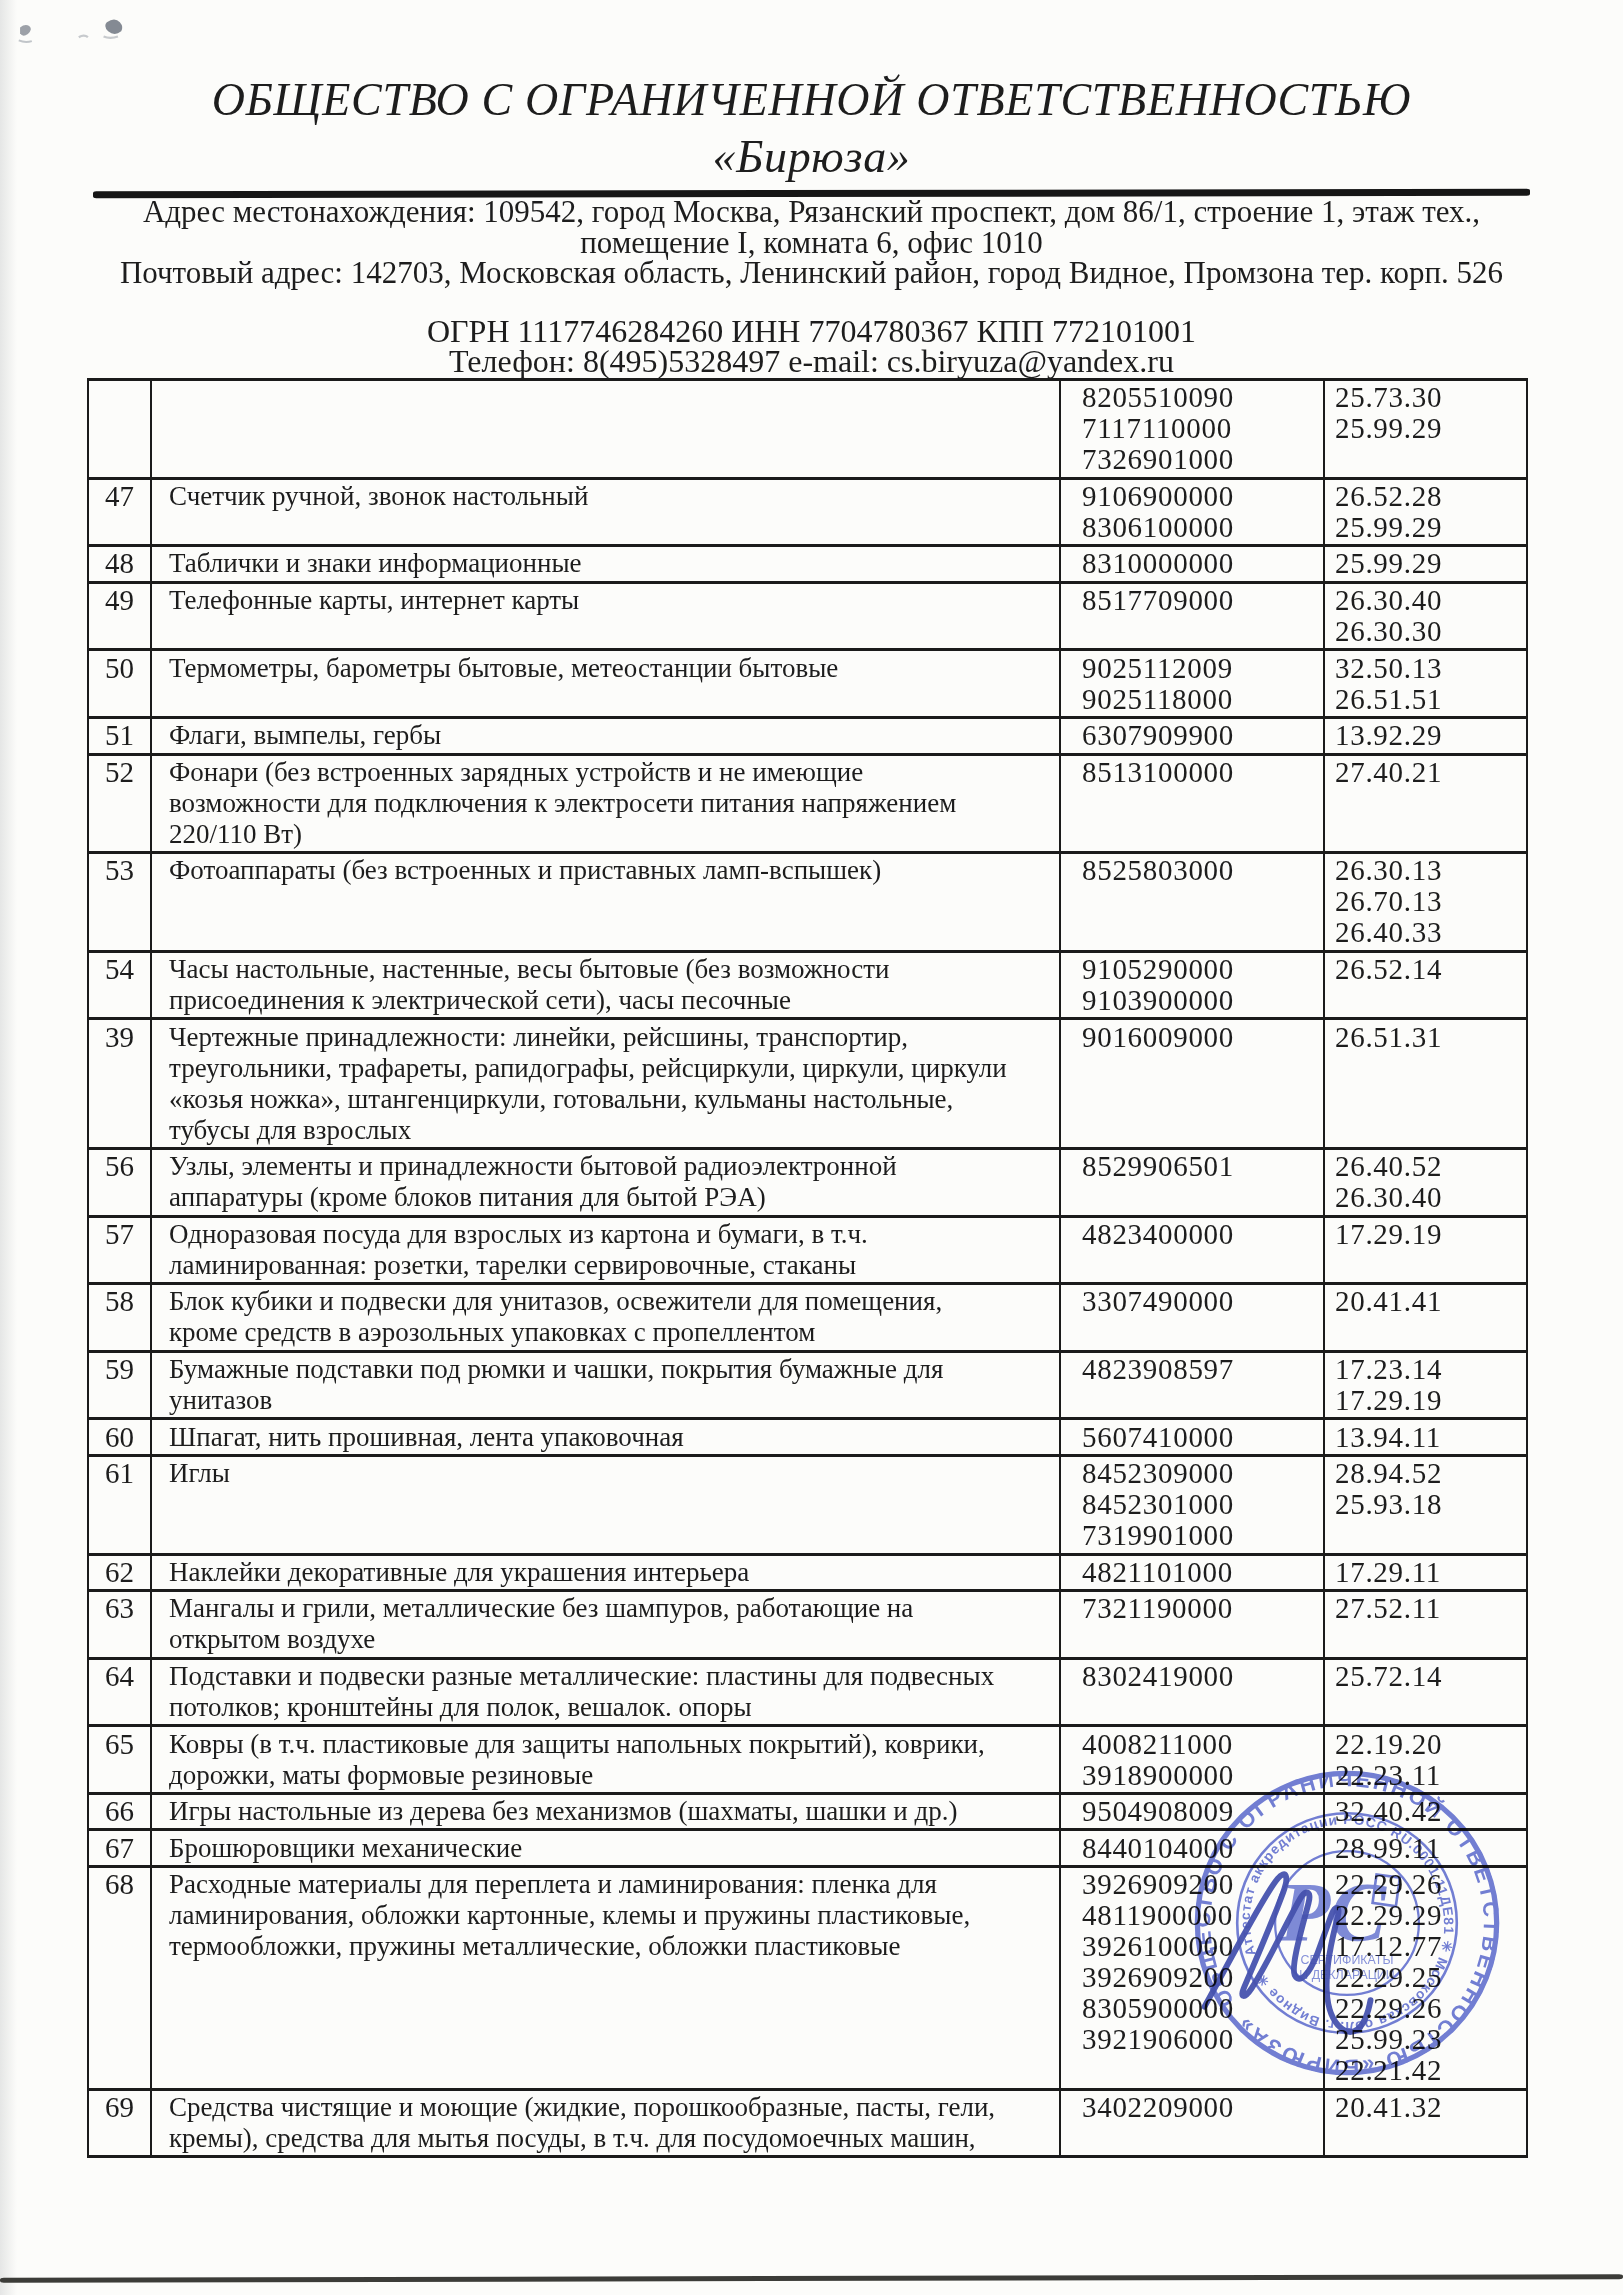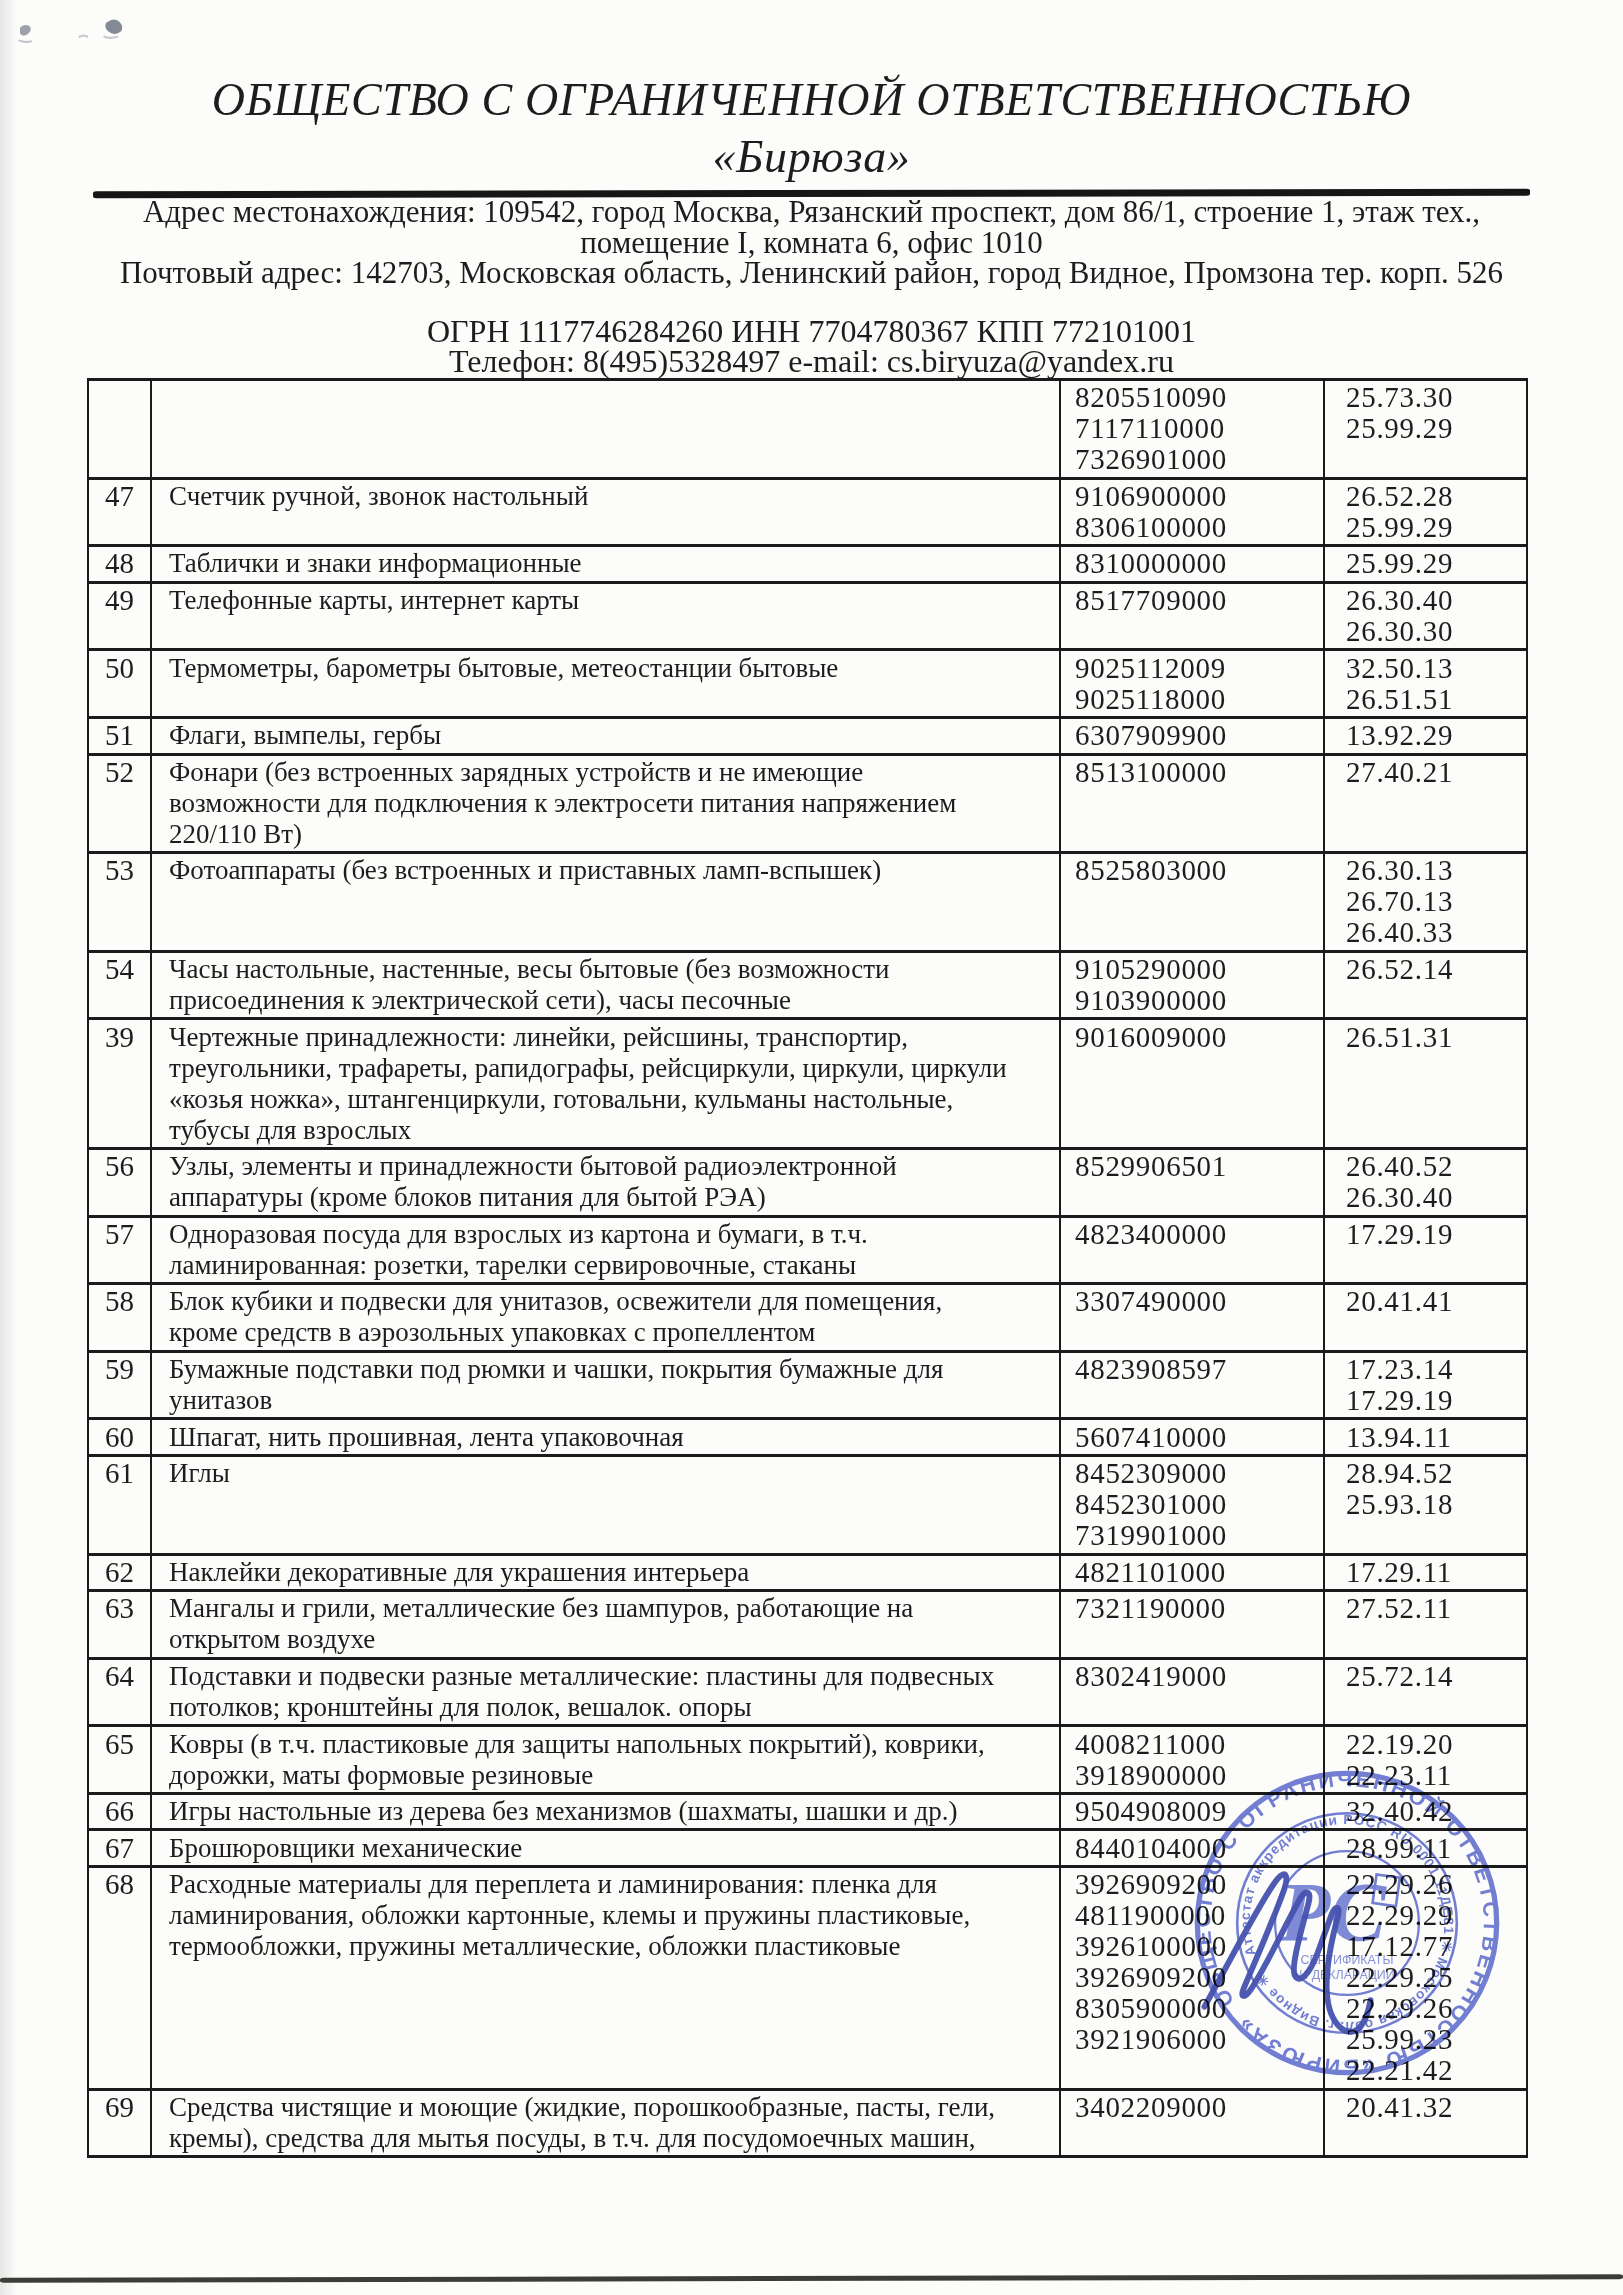--- a/index.html
+++ b/index.html
@@ -46,22 +46,22 @@
     border:2px solid #1b1b1b;
     border-top-width:3.3px;border-bottom-width:3.3px;
     vertical-align:top;padding:1.3px 0;overflow:hidden;
   }
   td.c-num{width:61px;text-align:center;font-size:29px;margin-left:29px;}
   td.c-desc{width:907px;font-size:27px;}
   td.c-code{width:262px;font-size:29px;}
   td.c-okpd{width:201px;font-size:29px;}
   .ln{line-height:31px;white-space:nowrap;}
   td.c-desc .ln{padding-left:17px;}
-  td.c-code .ln{padding-left:14px;letter-spacing:0.7px;}
-  td.c-okpd .ln{padding-left:21px;letter-spacing:0.7px;}
+  td.c-code .ln{padding-left:21px;letter-spacing:0.7px;}
+  td.c-okpd .ln{padding-left:10px;letter-spacing:0.7px;}
   
   .stamp-layer{
     position:absolute;left:1164px;top:1740px;width:366px;height:366px;
     mix-blend-mode:multiply;opacity:.88;
   }
   
   .artifacts{position:absolute;left:0;top:0;width:275px;height:137px;}
 </style>
 </head>
 <body>

